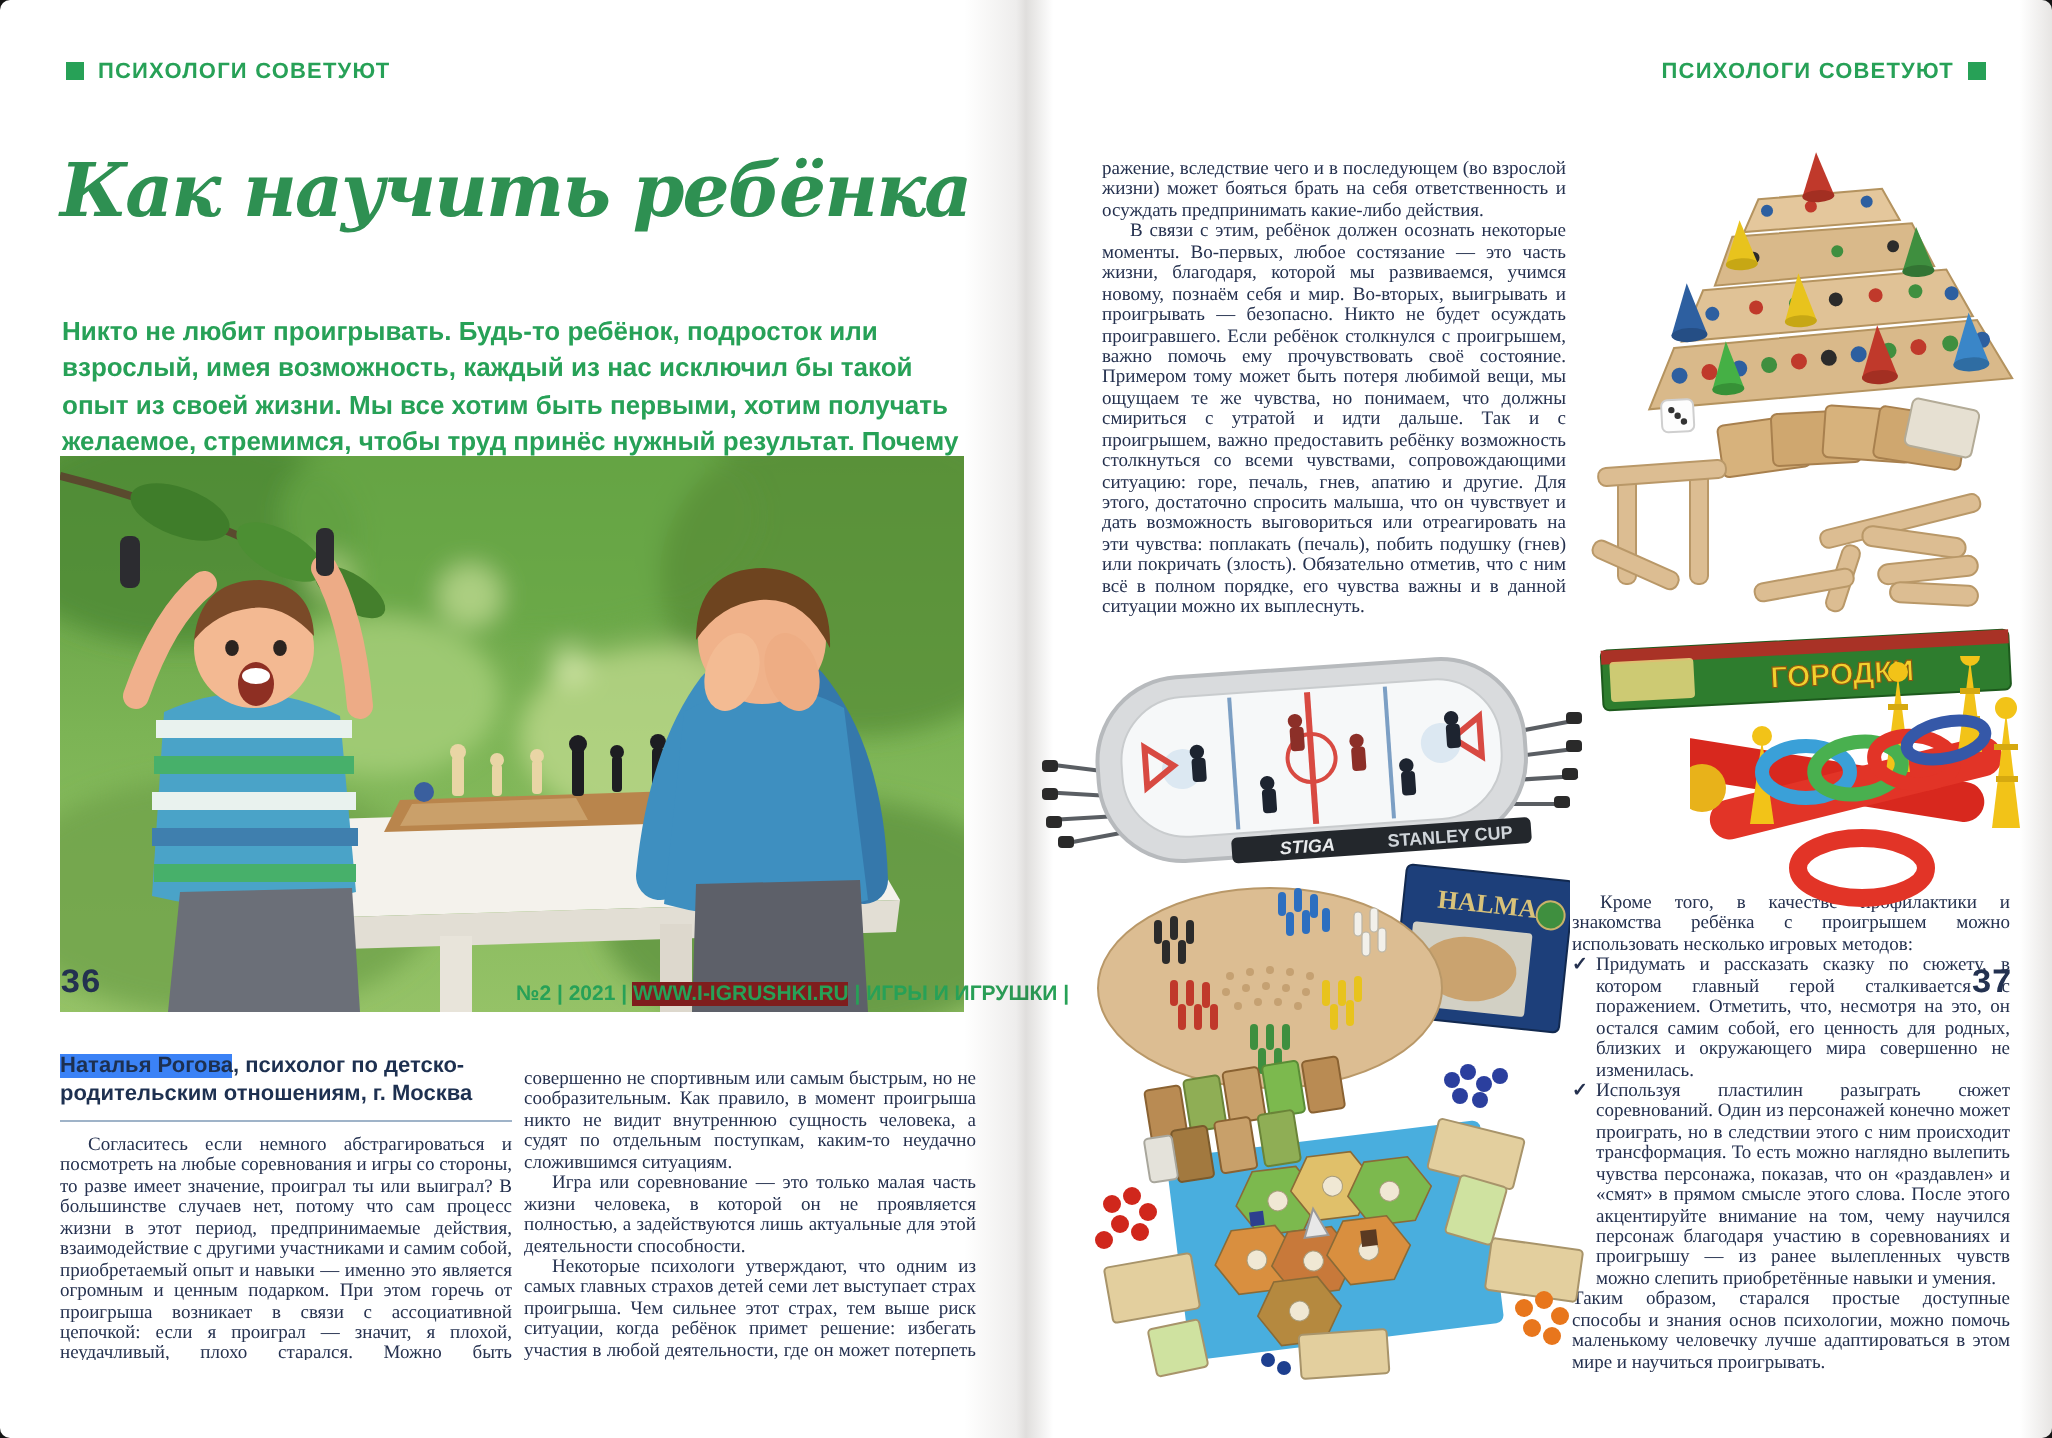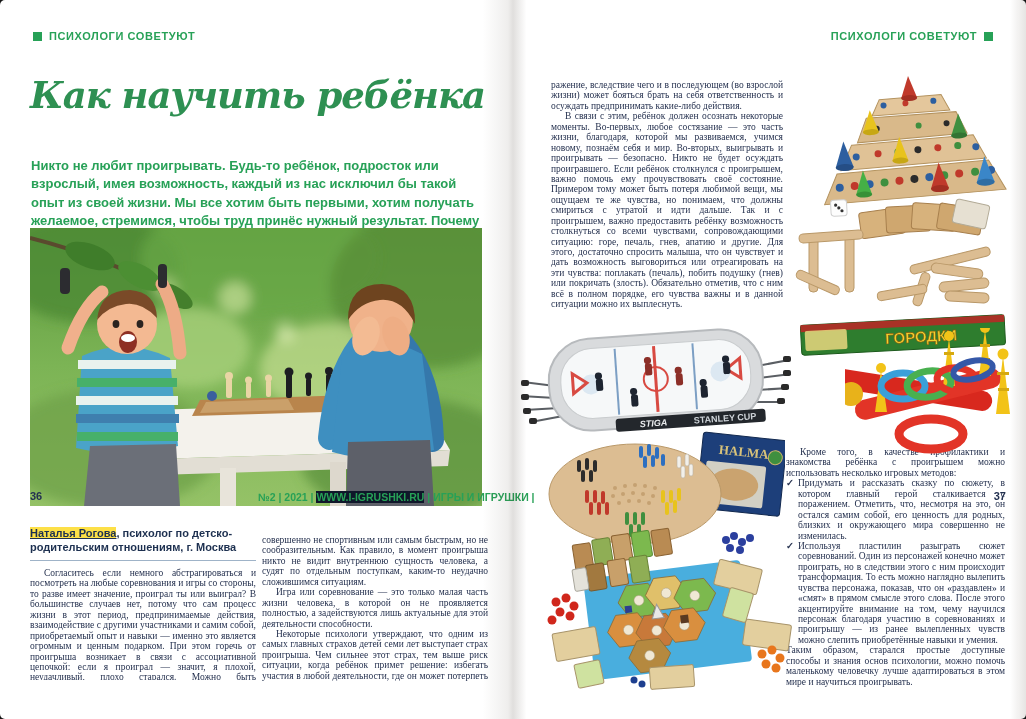--- a/index.html
+++ b/index.html
@@ -21,41 +21,41 @@
   .title{position:absolute;left:30px;top:66px;width:465px;color:#2e9052;
          font-family:"DejaVu Serif",serif;font-style:italic;font-weight:bold;
          font-size:37px;line-height:1.04;letter-spacing:-1px;margin-top:10px;}
   .lede{position:absolute;left:31px;top:157px;width:457px;color:#27a157;
         font-size:13px;font-weight:bold;line-height:1.42;}
 
   .photo{position:absolute;left:30px;top:228px;width:452px;height:278px;overflow:hidden;background:#6ea84f;}
 
   .caption{position:absolute;left:30px;top:526px;width:228px;font-size:11px;font-weight:bold;
            color:#1d3050;line-height:1.3;}
-  .caption .hl{background:#fde047;text-decoration:underline;}
+  .caption .hl{background:#3b82f6;}
   .cap-rule{position:absolute;left:30px;top:560px;width:226px;height:1px;background:#9fb3c8;}
 
   .bodycol{position:absolute;color:#25314f;font-family:"Liberation Serif",serif;
            font-size:9.5px;line-height:1.1;text-align:justify;}
   .bodycol p{margin:0;}
   .bodycol p.ind{text-indent:14px;}
   .col-l1{left:30px;top:568px;width:226px;height:112px;overflow:hidden;}
   .col-l2{left:262px;top:535px;width:226px;height:146px;overflow:hidden;}
   .col-r1{left:551px;top:80px;width:232px;height:242px;overflow:hidden;}
   .col-r2{left:786px;top:447px;width:219px;height:240px;overflow:hidden;}
   .bullet{display:flex;margin:0;}
   .bullet .mark{flex:0 0 12px;color:#25314f;font-weight:bold;}
   .bullet .btxt{flex:1;text-align:justify;}
 
-  .pagenum{position:absolute;bottom:16px;font-size:11px;font-weight:bold;color:#233150;}
+  .pagenum{position:absolute;bottom:16px;font-size:17px;font-weight:bold;color:#233150;font-family:Liberation Mono, monospace;}
   .pn-left{left:30px;}
   .pn-right{right:20px;text-align:right;}
 
   .footer{position:absolute;left:258px;bottom:15px;font-size:10.5px;font-weight:bold;color:#27a157;white-space:nowrap;}
-  .footer .hl{background:#0f172a;}
+  .footer .hl{background:#7f1d1d;}
 
   .img{position:absolute;}
   svg{display:block;}
 </style>
 </head>
 <body>
 
 <div class="spread">
 
   <div class="page page-left">

